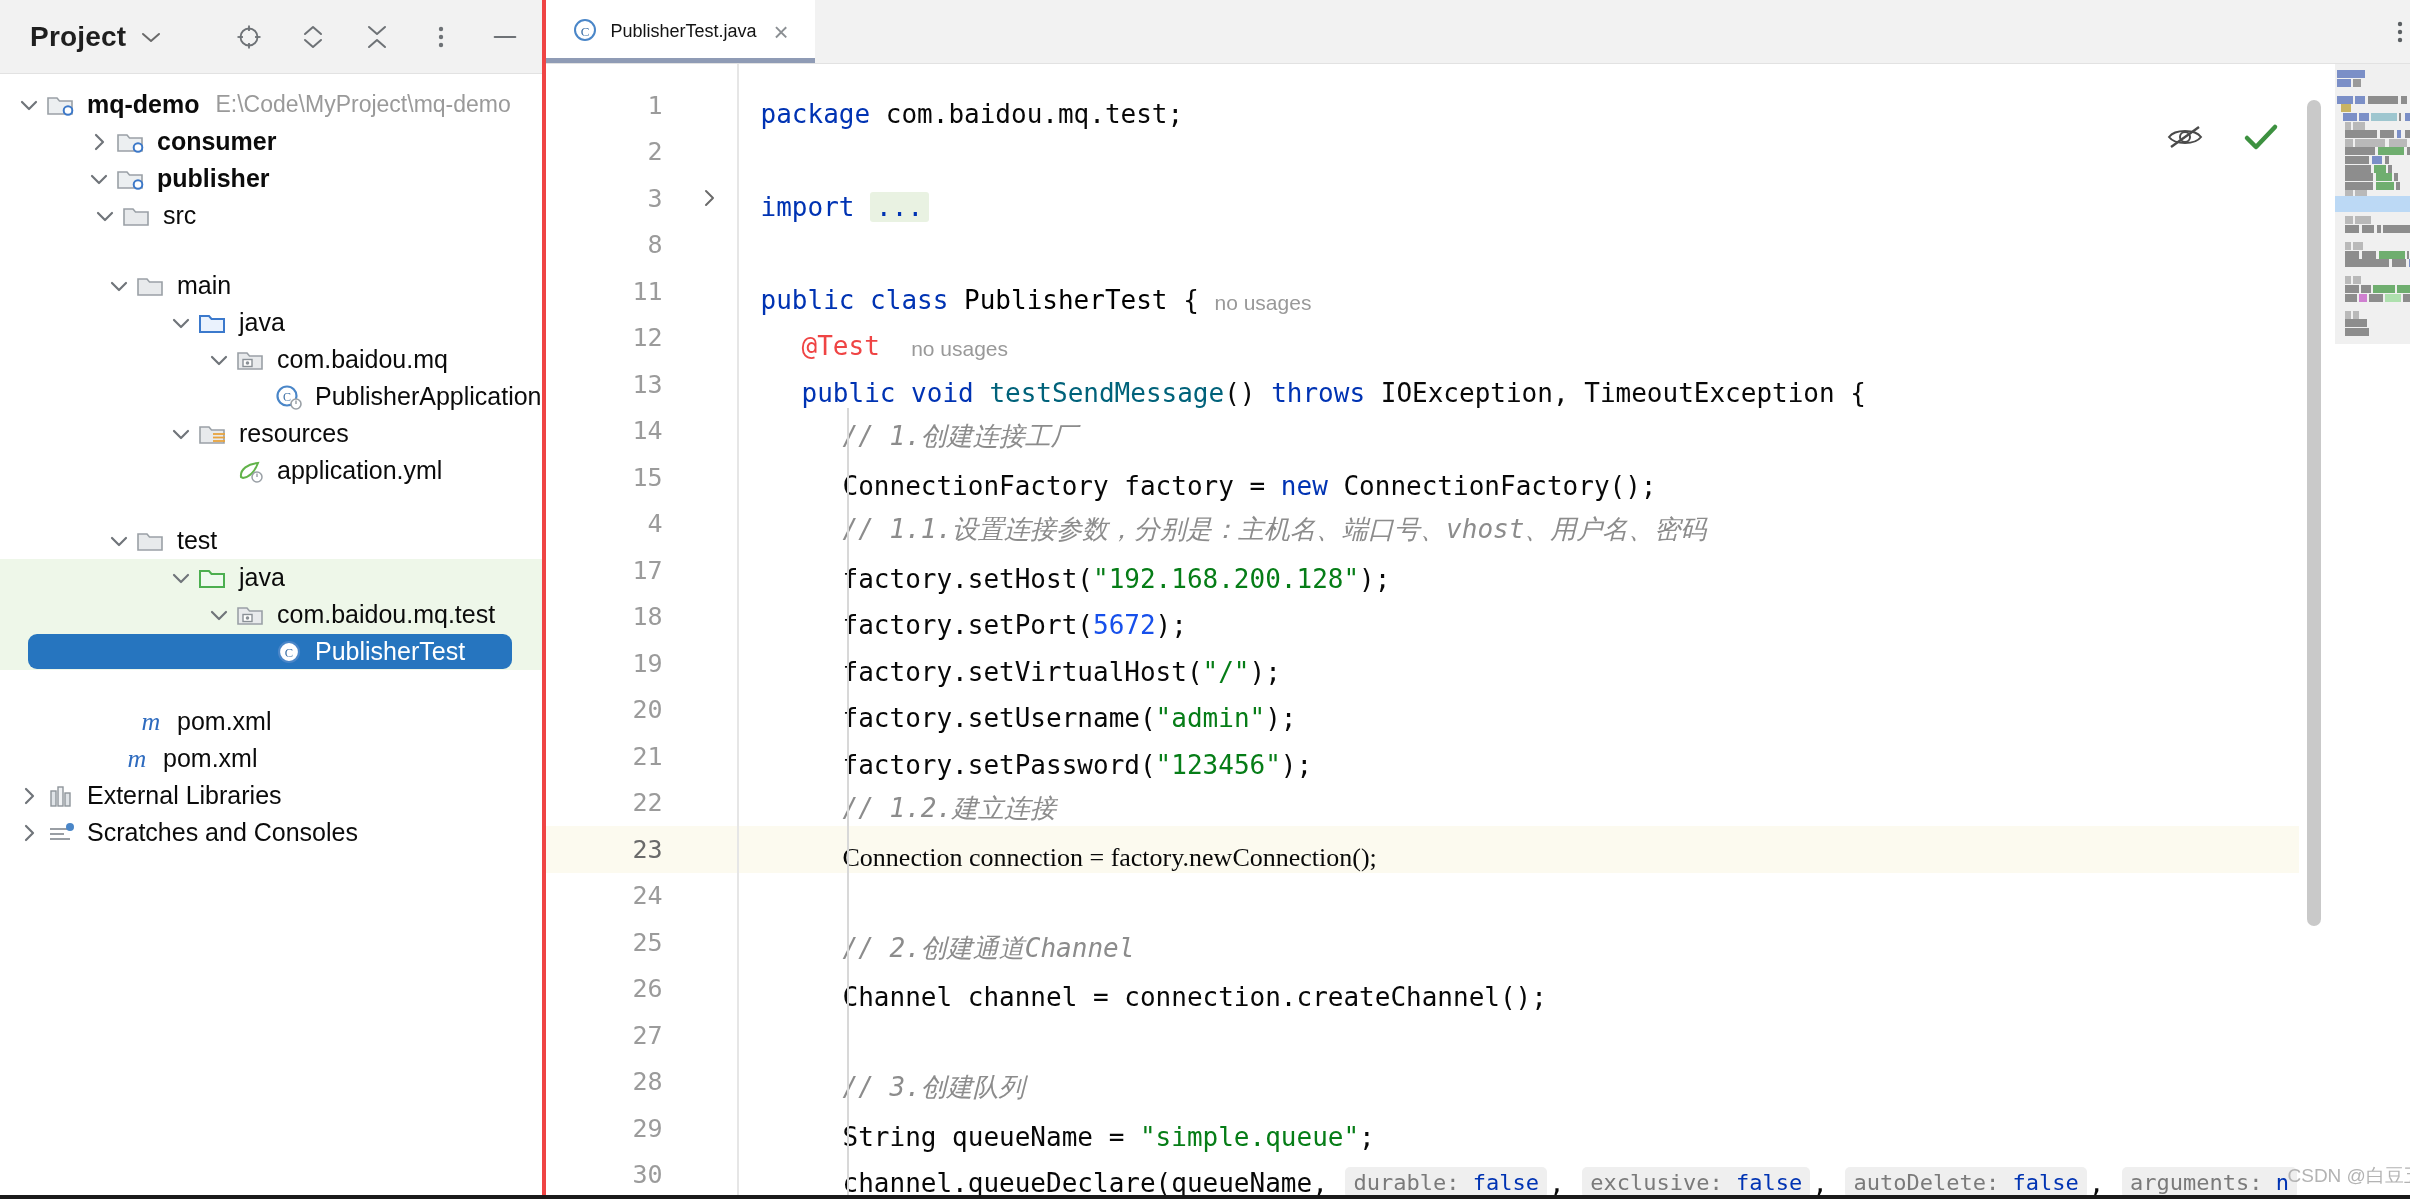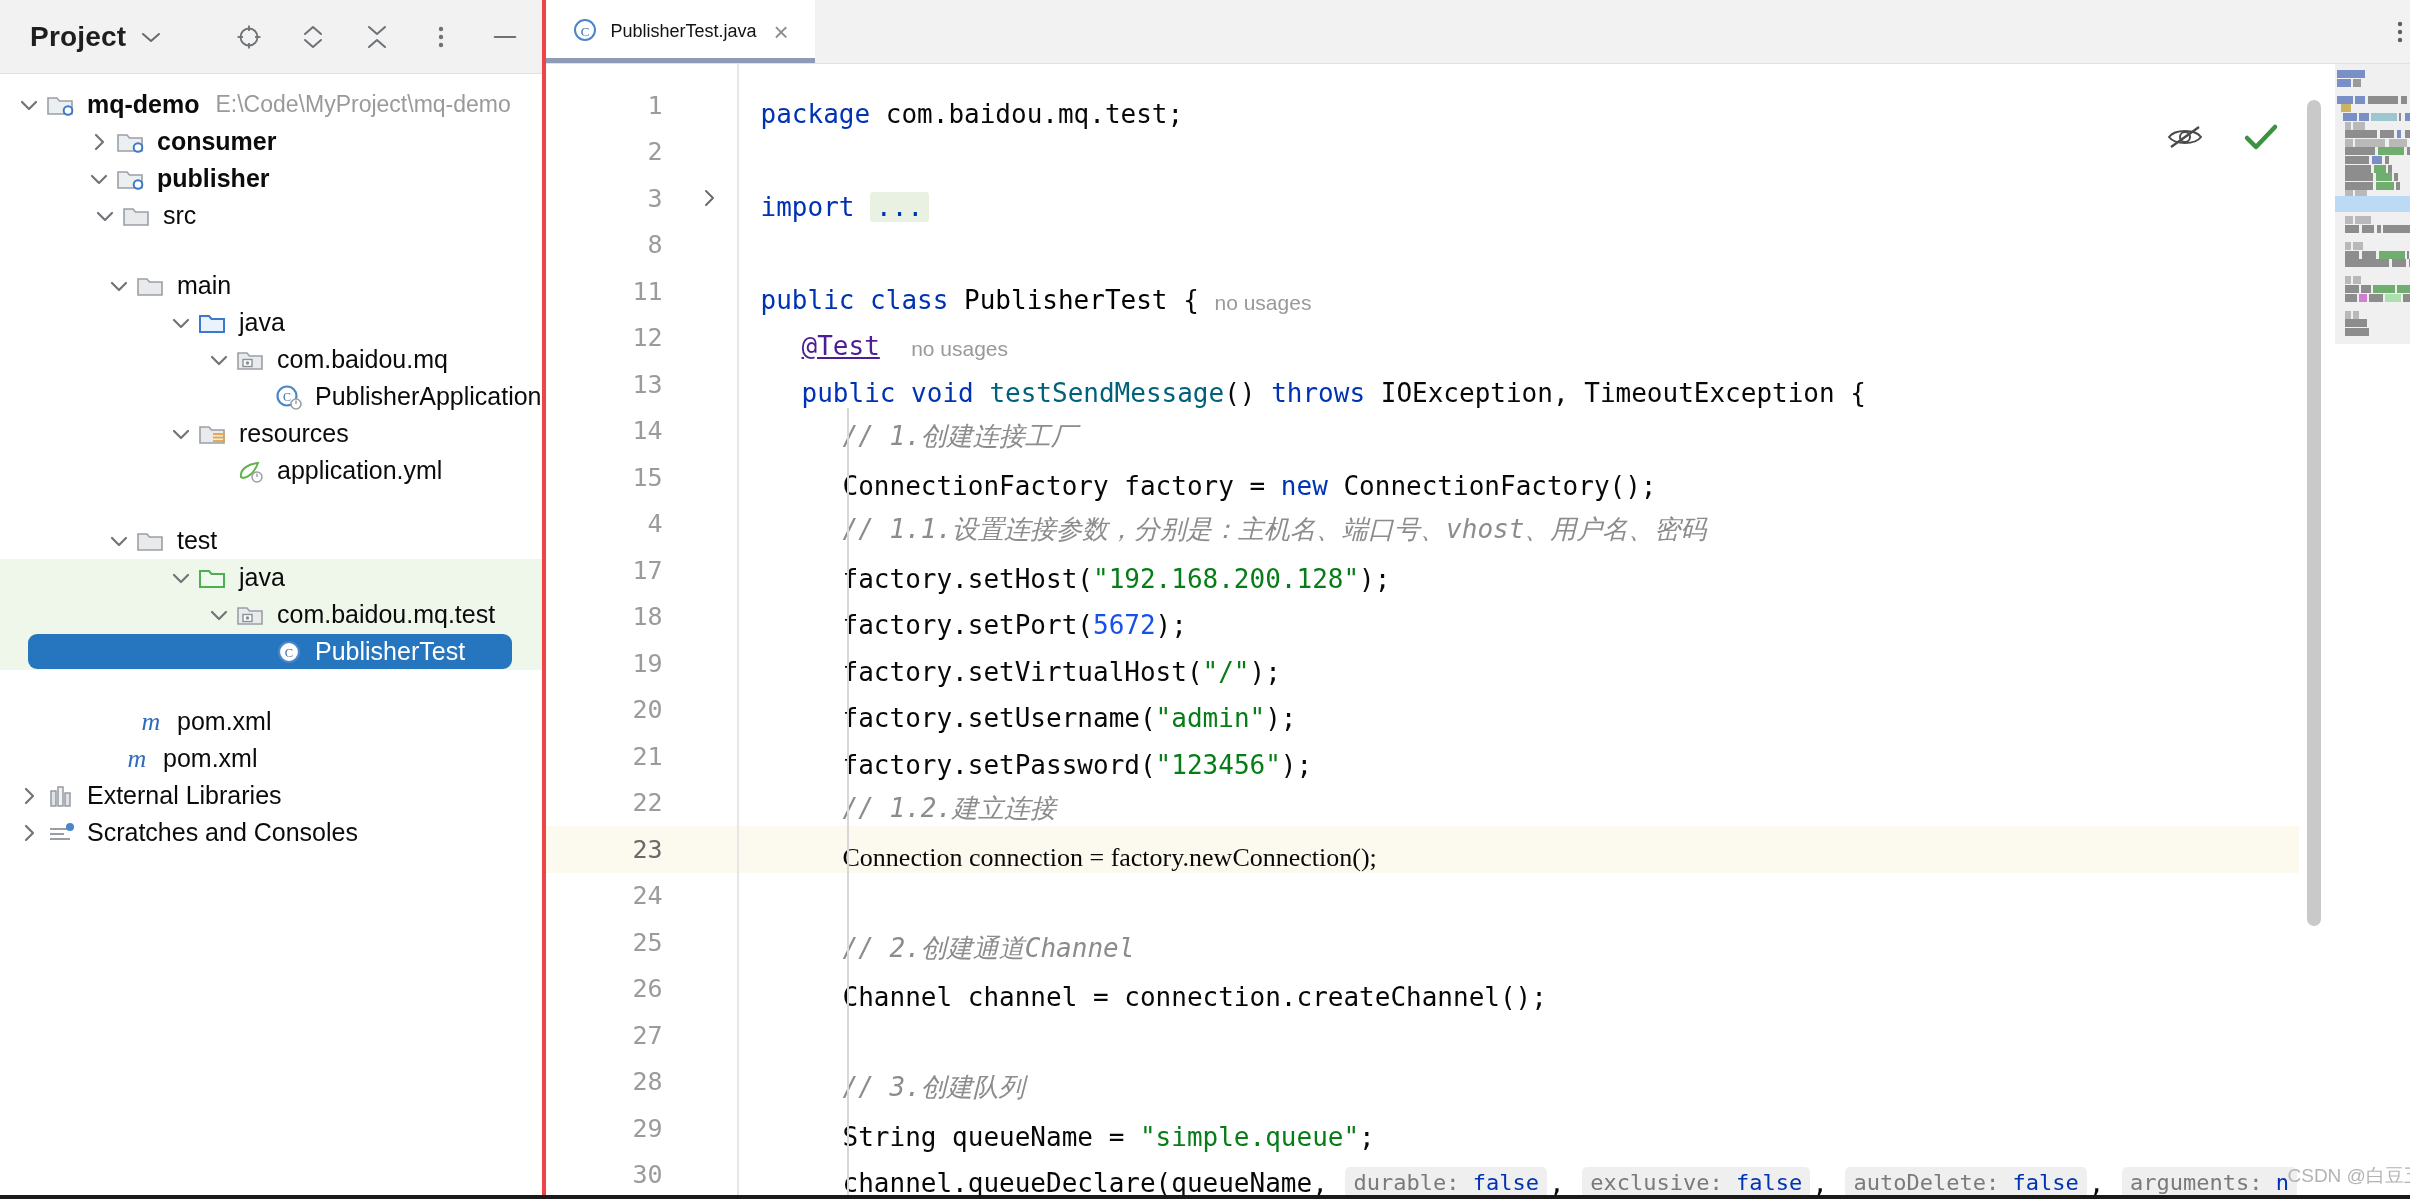--- a/index.html
+++ b/index.html
@@ -116,21 +116,21 @@
   .cline {
     height: 46.5px; display: flex; align-items: flex-end; white-space: pre;
     padding-left: 22px; position: relative;
   }
   .cline.cur { background: #fcfaef; font-family: Liberation Serif, serif; }
   .kw   { color: #0033b3; }
   .typ  { color: #000000; }
   .str  { color: #067d17; }
   .num  { color: #1750eb; }
   .cmt  { color: #8c8c8c; font-style: italic; }
-  .ann  { color: #4c1d95; text-decoration: underline; }
+  .ann  { color: #ef4444; }
   .meth { color: #00627a; }
   .plain{ color: #080808; }
   .usage { color: #999999; font-size: 21px; font-family:"Liberation Sans", sans-serif; font-style: normal; }
   .foldph {
     background: #e9f2e2; color: #0033b3; padding: 0 6px; border-radius: 3px;
   }
   .hint {
     background: #efefef; color: #7a7a7a; font-size: 22px;
     padding: 3px 8px; border-radius: 5px; margin: 0 2px;
     font-family: "DejaVu Sans Mono", monospace;

